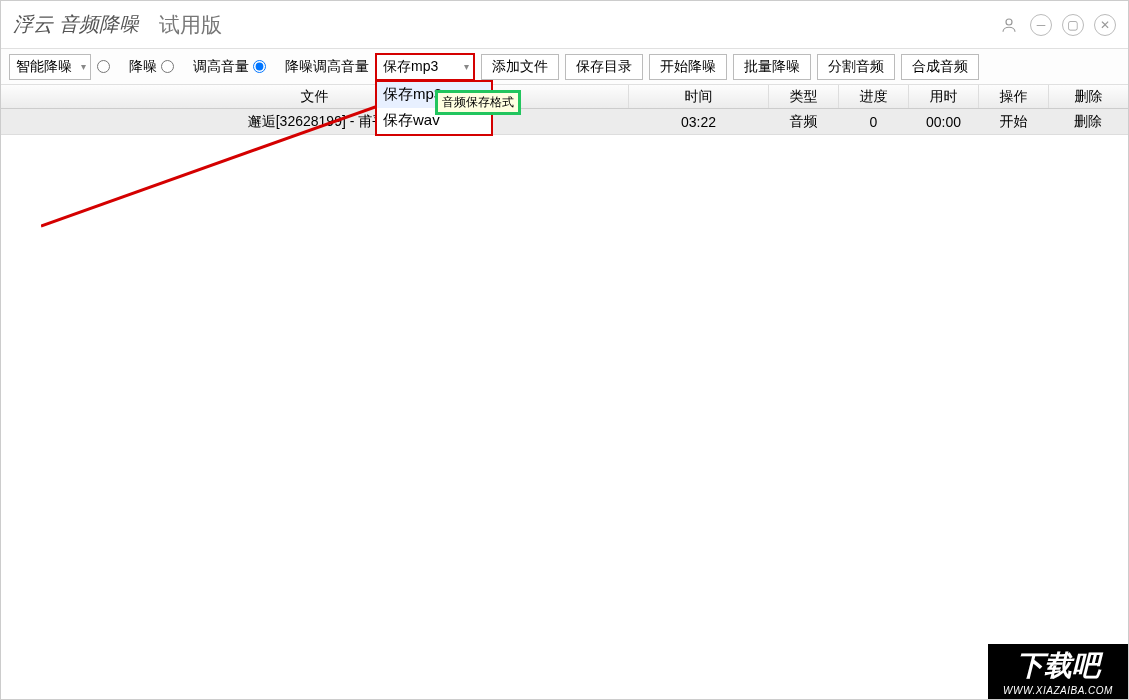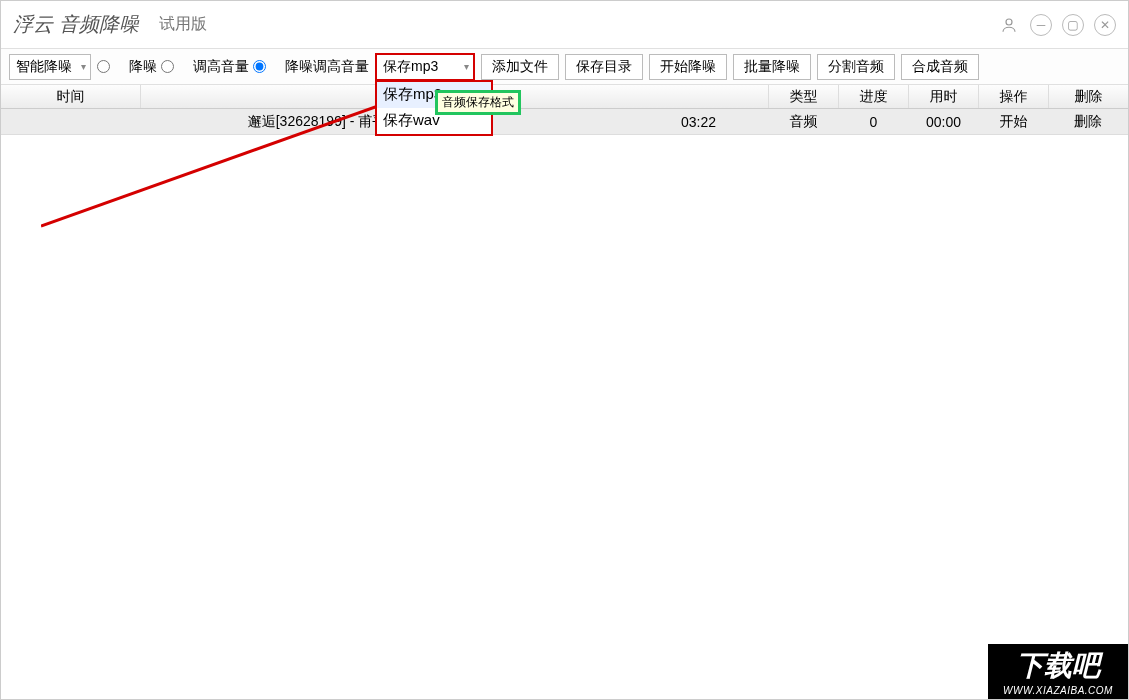--- a/index.html
+++ b/index.html
@@ -29,21 +29,21 @@
       color: #555;
       margin-right: 6px;
     }
     .title-bar .app-name {
       font-size: 20px;
       color: #555;
       font-style: italic;
       margin-right: 20px;
     }
     .title-bar .edition {
-      font-size: 16px;
+      font-size: 21px;
       color: #777;
     }
     .window-controls {
       margin-left: auto;
       display: flex;
       gap: 10px;
       align-items: center;
     }
     .window-controls span {
       width: 22px;
@@ -275,22 +275,22 @@
 
   <button class="btn">添加文件</button>
   <button class="btn">保存目录</button>
   <button class="btn">开始降噪</button>
   <button class="btn">批量降噪</button>
   <button class="btn">分割音频</button>
   <button class="btn">合成音频</button>
 </div>
 
 <div class="table-head">
+  <div class="th col-file">文件</div>
   <div class="th col-time">时间</div>
-  <div class="th col-file">文件</div>
   <div class="th col-type">类型</div>
   <div class="th col-prog">进度</div>
   <div class="th col-usetime">用时</div>
   <div class="th col-op">操作</div>
   <div class="th col-del">删除</div>
 </div>
 
 <div class="table-body">
   <div class="tr">
     <div class="td col-file">邂逅[32628199] - 甫平 .mp3</div>

